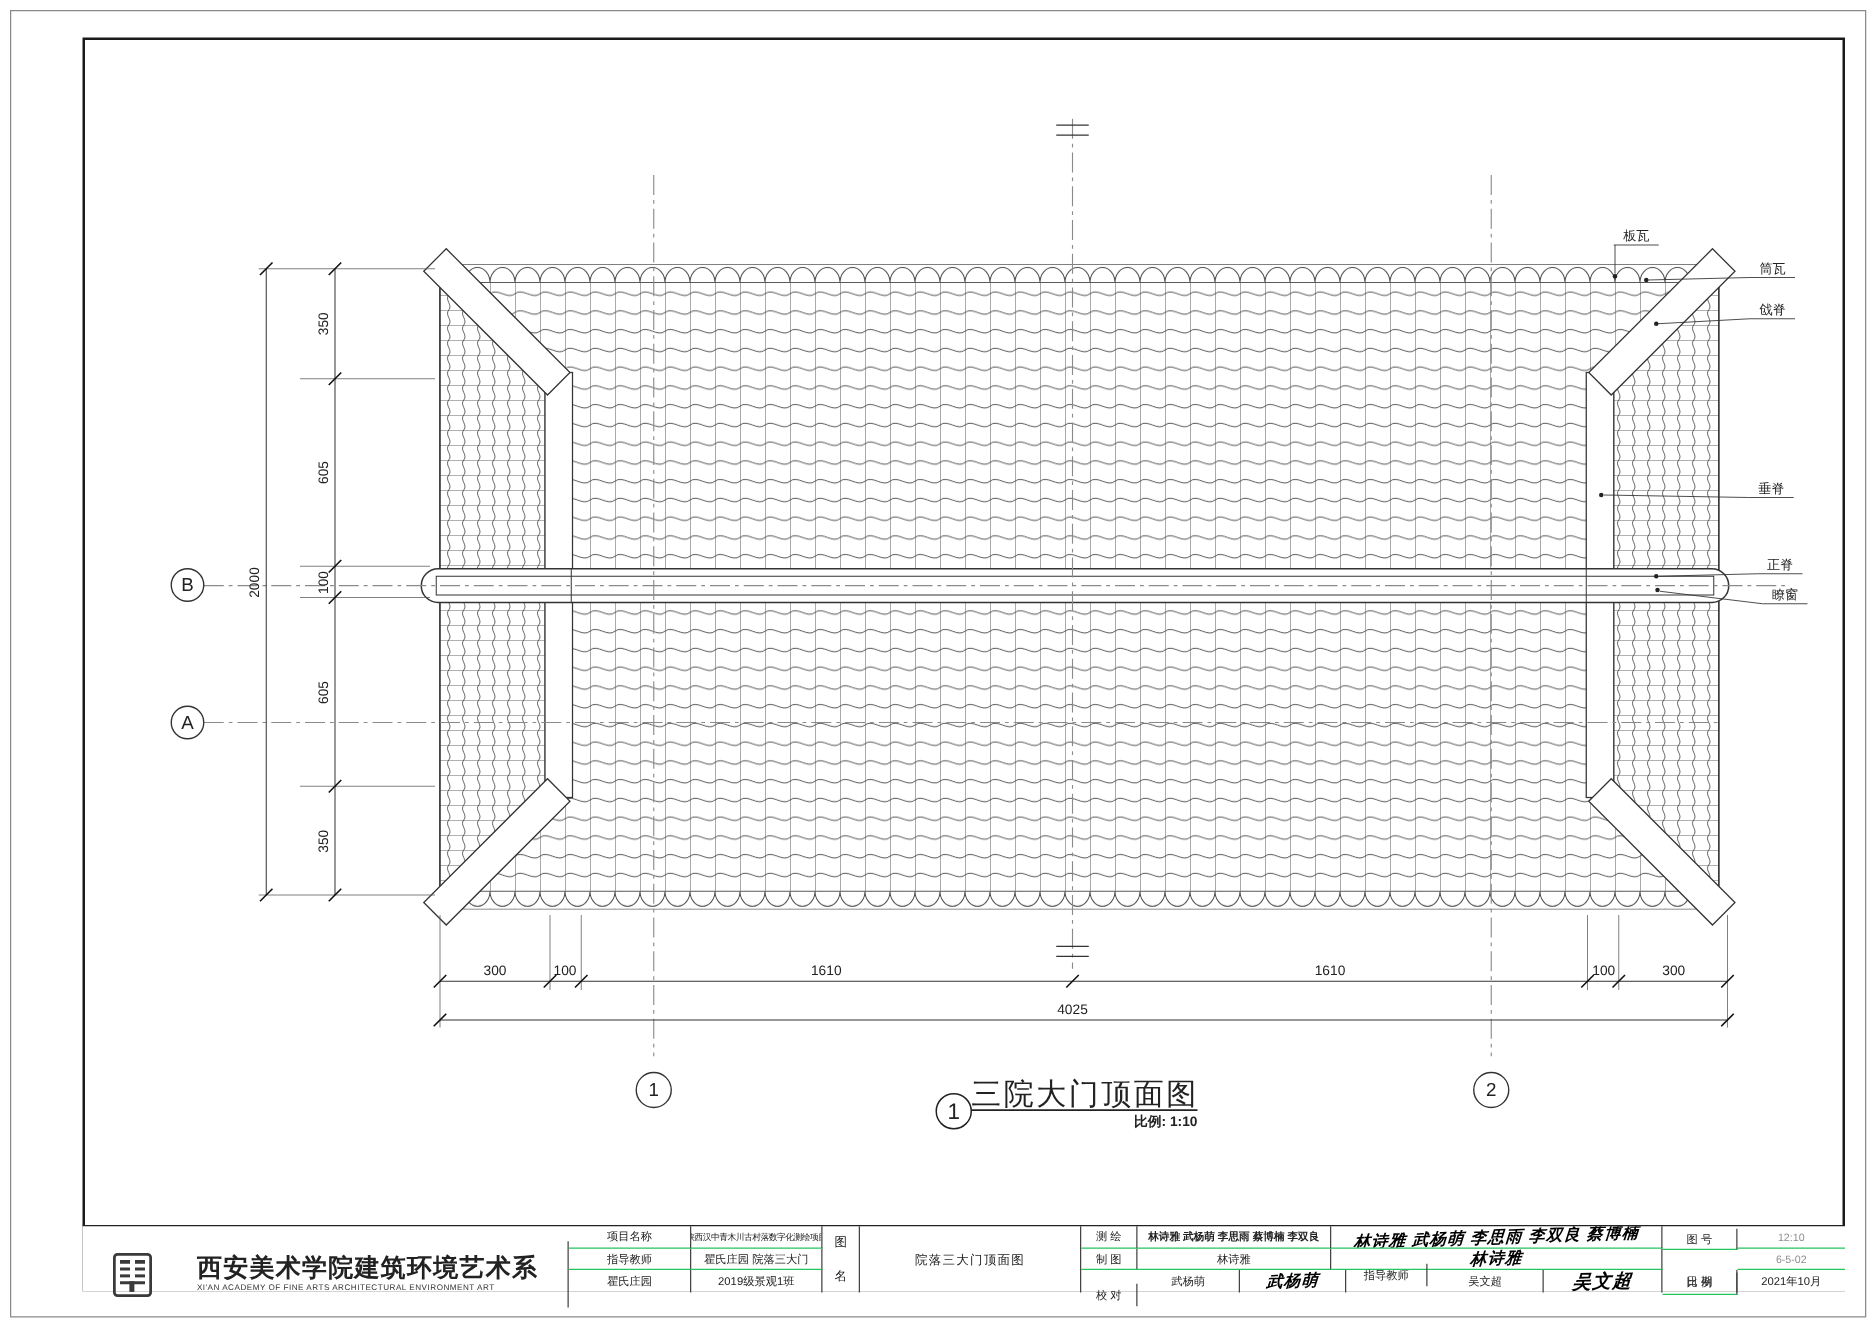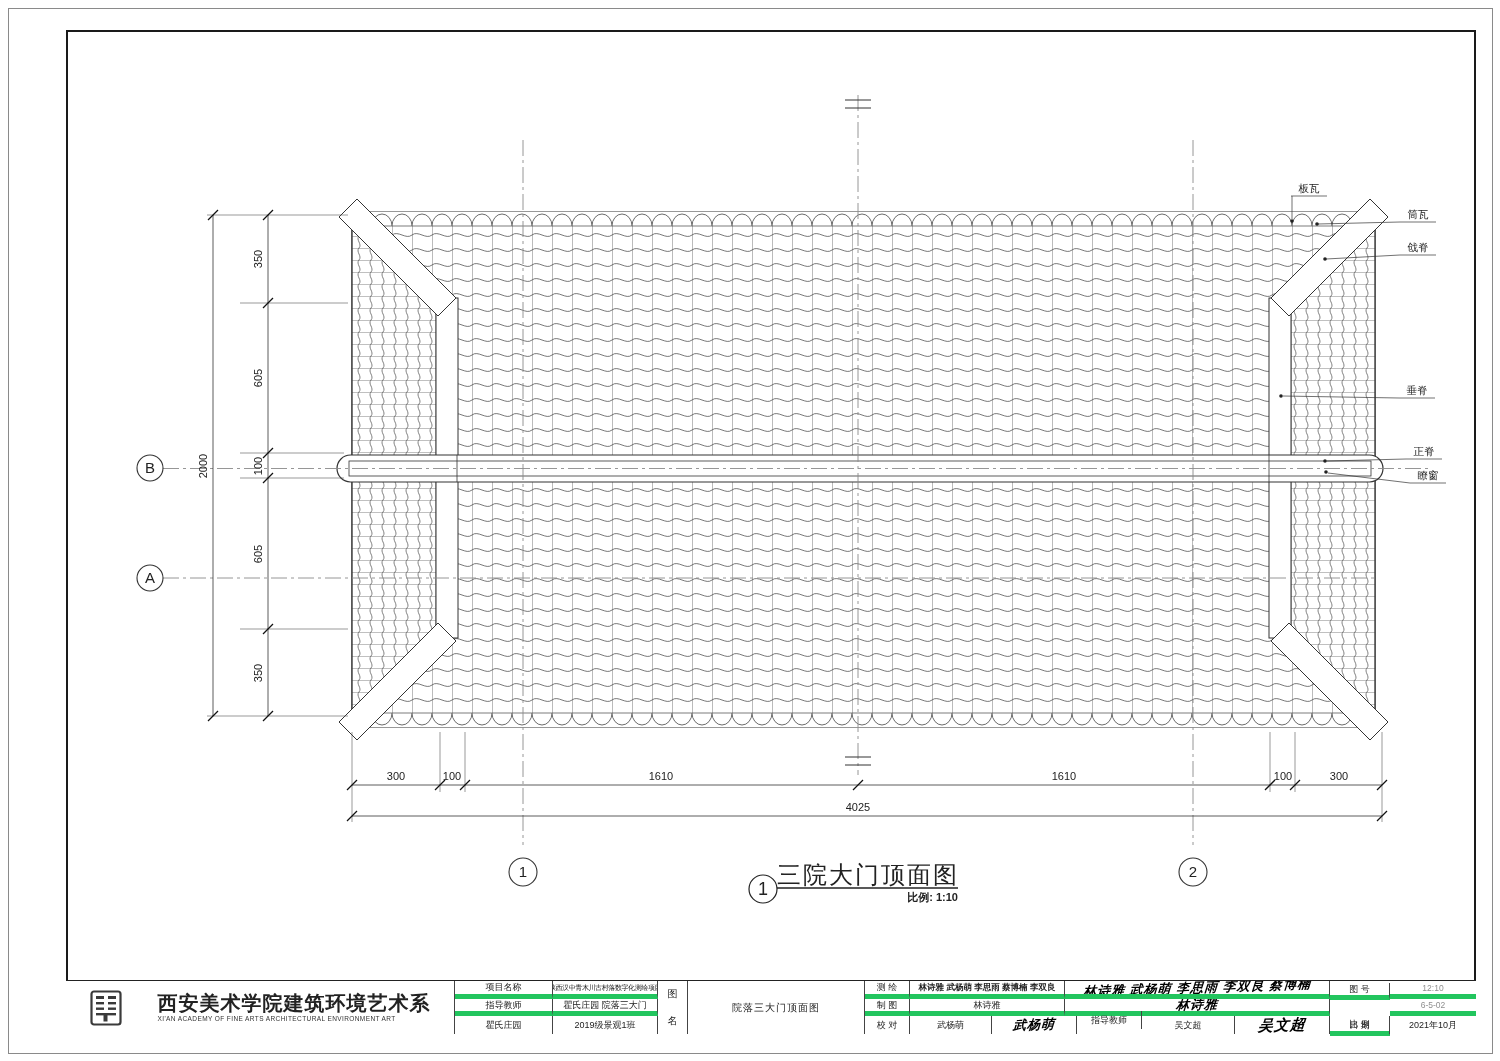--- a/index.html
+++ b/index.html
@@ -3,21 +3,21 @@
 <meta charset="utf-8">
 <style>
   html,body{margin:0;padding:0;background:#fff;}
   .page{position:relative;width:1500px;height:1061px;background:#fff;overflow:hidden;
         font-family:"Liberation Sans","DejaVu Sans",sans-serif;color:#222;}
   .page-border{position:absolute;left:8px;top:8px;width:1483px;height:1044px;border:1px solid #8a8a8a;}
   .frame{position:absolute;left:66px;top:30px;width:1410px;height:1003px;border:2.5px solid #1a1a1a;box-sizing:border-box;}
   svg.drawing{position:absolute;left:0;top:0;}
   svg text{font-family:"Liberation Sans","DejaVu Sans",sans-serif;fill:#222;}
   .tb{position:absolute;left:66px;top:980px;width:1410px;height:53px;box-sizing:border-box;border-top:1.5px solid #222;background:#fff;}
-  .tb-cell{position:absolute;box-sizing:border-box;border-right:1px solid #444;border-bottom:5px solid #22c55e;
+  .tb-cell{position:absolute;box-sizing:border-box;border-right:1px solid #444;border-bottom:1px solid #22c55e;
            display:flex;align-items:center;justify-content:center;font-size:9px;color:#222;overflow:hidden;white-space:nowrap;}
   .nobot{border-bottom:none;}
   .noright{border-right:none;}
   .logo-sec{display:flex;align-items:center;justify-content:center;gap:9px;}
   .school-cn{font-size:20px;font-weight:700;letter-spacing:1px;color:#222;line-height:1;}
   .school-en{font-size:6.5px;letter-spacing:0.4px;color:#333;margin-top:2px;}
   .vert-col{flex-direction:column;justify-content:space-around;font-size:10px;}
   .sig{font-weight:bold;font-style:italic;font-size:13px;letter-spacing:1px;color:#000;transform:rotate(-2deg) skewX(-6deg);}
   .faint{color:#8f8f8f;font-size:8.5px;}
   .small7{font-size:7px;letter-spacing:-0.4px;}
@@ -204,21 +204,21 @@
       <circle cx="763" cy="889" r="14" fill="none" stroke="#222" stroke-width="1.2"></circle>
       <text x="763" y="895" font-size="18" text-anchor="middle" font-family="Liberation Serif, DejaVu Serif, serif">1</text>
       <line x1="777" y1="888" x2="958" y2="888" stroke="#222" stroke-width="1.4"></line>
       <text x="868" y="883" font-size="24" text-anchor="middle" letter-spacing="2">三院大门顶面图</text>
       <text x="958" y="901" font-size="11" text-anchor="end" font-weight="bold">比例: 1:10</text>
     </g>
   </svg>
 
   <div class="tb">
 
-    <div class="tb-cell nobot logo-sec" style="left:0;top:0;width:389px;height:53px;gap:36px;">
+    <div class="tb-cell nobot logo-sec" style="left:0;top:12px;width:389px;height:53px;gap:36px;">
       <svg width="32" height="36" viewBox="0 0 32 36">
         <rect x="1.5" y="1.5" width="29" height="33" rx="2.5" fill="none" stroke="#3a3a3a" stroke-width="2.2"></rect>
         <rect x="6" y="6" width="8" height="3" fill="#3a3a3a"></rect>
           <rect x="18" y="6" width="8" height="3" fill="#3a3a3a"></rect>
         <rect x="6" y="12" width="8" height="2.4" fill="#3a3a3a"></rect>
           <rect x="18" y="12" width="8" height="2.4" fill="#3a3a3a"></rect>
         <rect x="6" y="17.5" width="8" height="2.4" fill="#3a3a3a"></rect>
           <rect x="18" y="17.5" width="8" height="2.4" fill="#3a3a3a"></rect>
         <rect x="6" y="23" width="20" height="2.4" fill="#3a3a3a"></rect>
         <rect x="13.5" y="23" width="4" height="8.5" fill="#3a3a3a"></rect>
@@ -247,21 +247,21 @@
     <div class="tb-cell" style="left:999px;top:0;width:265px;height:18px;">
         <span class="sig">林诗雅 武杨萌 李思雨 李双良 蔡博楠</span>
       </div>
 
     <div class="tb-cell" style="left:799px;top:18px;width:45px;height:17px;">制    图</div>
     <div class="tb-cell" style="left:844px;top:18px;width:155px;height:17px;">林诗雅</div>
     <div class="tb-cell" style="left:999px;top:18px;width:265px;height:17px;">
         <span class="sig">林诗雅</span>
       </div>
 
-    <div class="tb-cell nobot" style="left:799px;top:35px;width:45px;height:18px;">校    对</div>
+    <div class="tb-cell nobot" style="left:799px;top:46px;width:45px;height:18px;">校    对</div>
     <div class="tb-cell nobot" style="left:844px;top:35px;width:82px;height:18px;">武杨萌</div>
     <div class="tb-cell nobot" style="left:926px;top:35px;width:85px;height:18px;">
         <span class="sig">武杨萌</span>
       </div>
     <div class="tb-cell nobot" style="left:1011px;top:30px;width:65px;height:18px;">指导教师</div>
     <div class="tb-cell nobot" style="left:1076px;top:35px;width:93px;height:18px;">吴文超</div>
     <div class="tb-cell nobot" style="left:1169px;top:35px;width:95px;height:18px;">
         <span class="sig" style="font-size:15px;">吴文超</span>
       </div>
 

